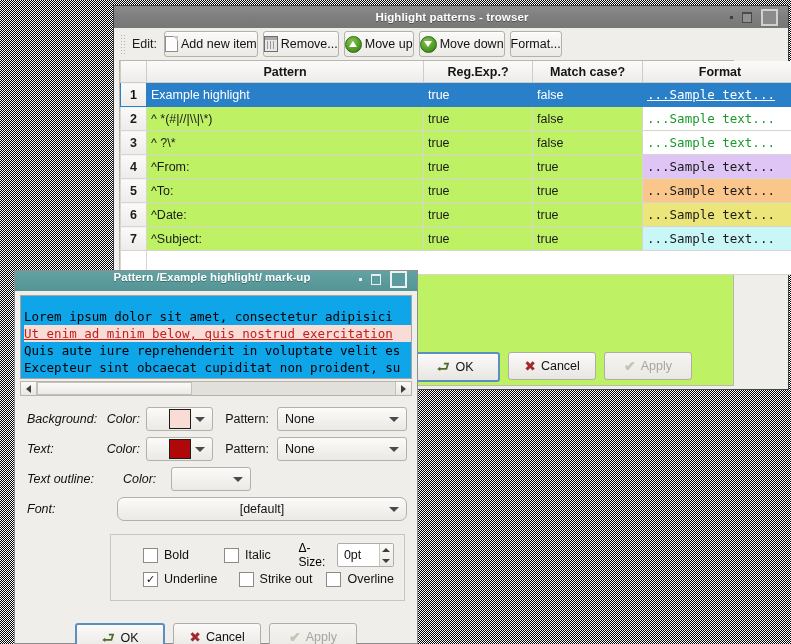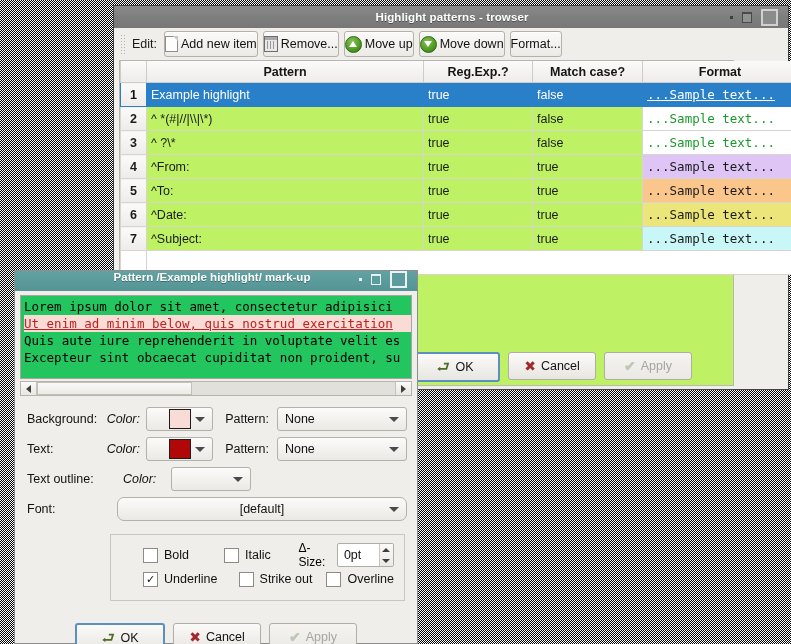--- a/index.html
+++ b/index.html
@@ -205,27 +205,27 @@
     color: #fff; font-weight: bold; font-size: 11.5px;
     text-shadow: 0 1px 0 rgba(0,0,0,.3);
   }
   .pd-wbtn-min { width:3px; height:3px; background:#eaf4f4; }
   .pd-wbtn-max { width:8px; height:8px; border:1px solid #e5f0f0; border-top-width:2px; background:#5d9c9e;}
   .pd-wbtn-close { width:13px; height:13px; border:2px solid #e9f3f3; background:#5d9c9e; }
 
   #pd-preview-wrap { padding: 4px 5px 0 5px; }
   #pd-preview {
     border: 1px solid #a8a4a0;
-    background: #22c55e;
+    background: #0ea5e9;
     height: 84px;
     overflow: hidden;
     font-family: "DejaVu Sans Mono", monospace;
     font-size: 12.5px;
     line-height: 17px;
-    padding: 2px 0 0 3px;
+    padding: 12px 0 0 3px;
     box-sizing: border-box;
     white-space: nowrap;
   }
   #pd-preview .hl {
     background: #fadcd6;
     color: #c02020;
     text-decoration: underline;
     display: inline-block; width: 100%;
   }
   #pd-hscroll {
@@ -246,21 +246,21 @@
   .sb-arrow.right i { border-top:4px solid transparent; border-bottom:4px solid transparent; border-left:5px solid #3d3d3d; }
   #sb-thumb {
     height: 13px; width: 155px;
     background: linear-gradient(to bottom, #fbfaf9, #eceae5);
     border: 1px solid #c3bfb9; box-sizing: border-box;
   }
 
   .pd-rows { padding: 8px 10px 0 12px; }
   .pd-row { display: flex; align-items: center; height: 30px; }
   .pd-row .lbl { font-size: 12.5px; color: #111; }
-  .lbl-w1 { width: 96px; }
+  .lbl-w1 { width: 96px; font-style: italic; }
   .lbl-color { width: 48px; font-style: italic; }
   .combo {
     border: 1px solid #b4b0aa; border-radius: 3px;
     background: linear-gradient(to bottom, #fcfbfa 0%, #ebe9e4 100%);
     height: 24px; display: flex; align-items: center;
     box-sizing: border-box; position: relative;
     font-size: 12.5px; color: #111;
   }
   .combo .caret {
     margin-left: auto; margin-right: 7px;

